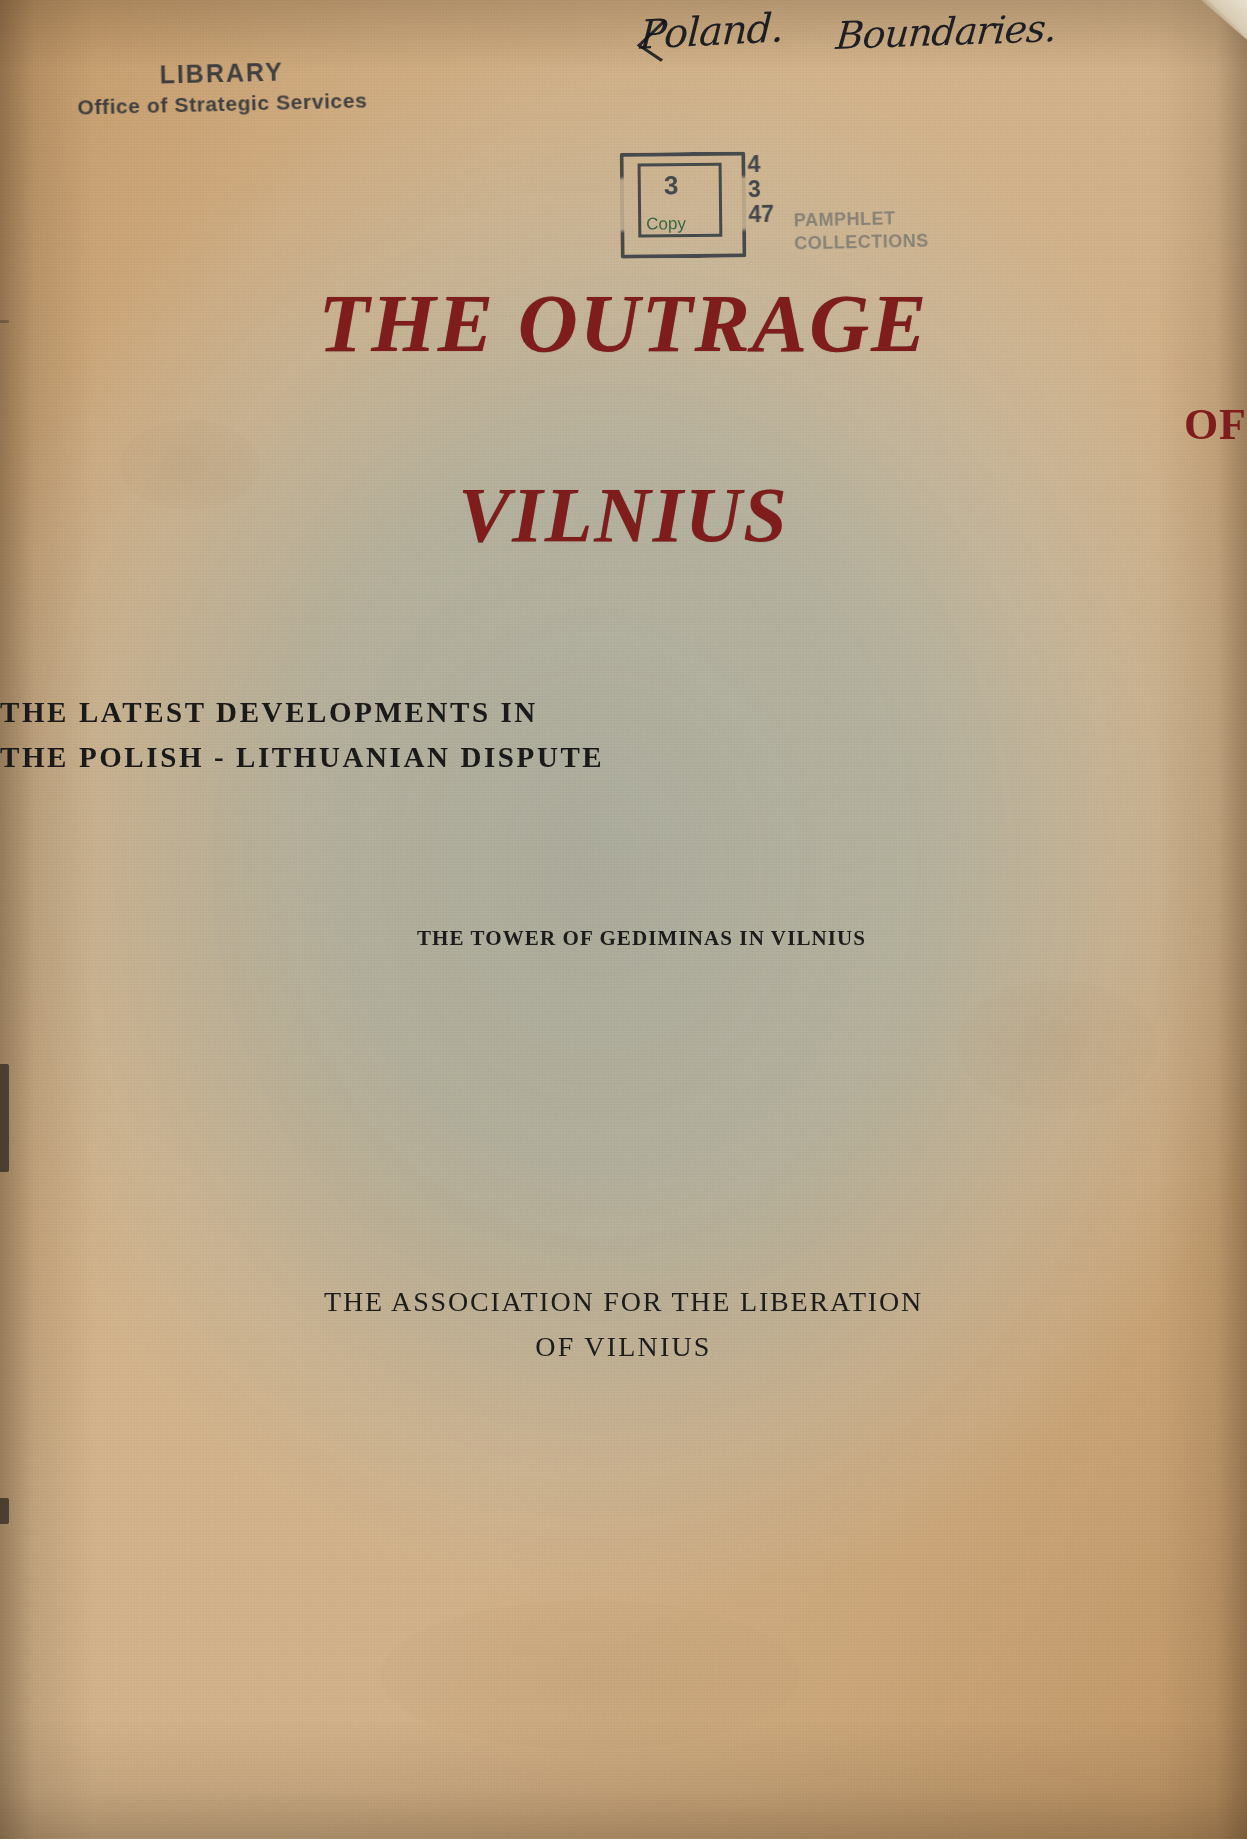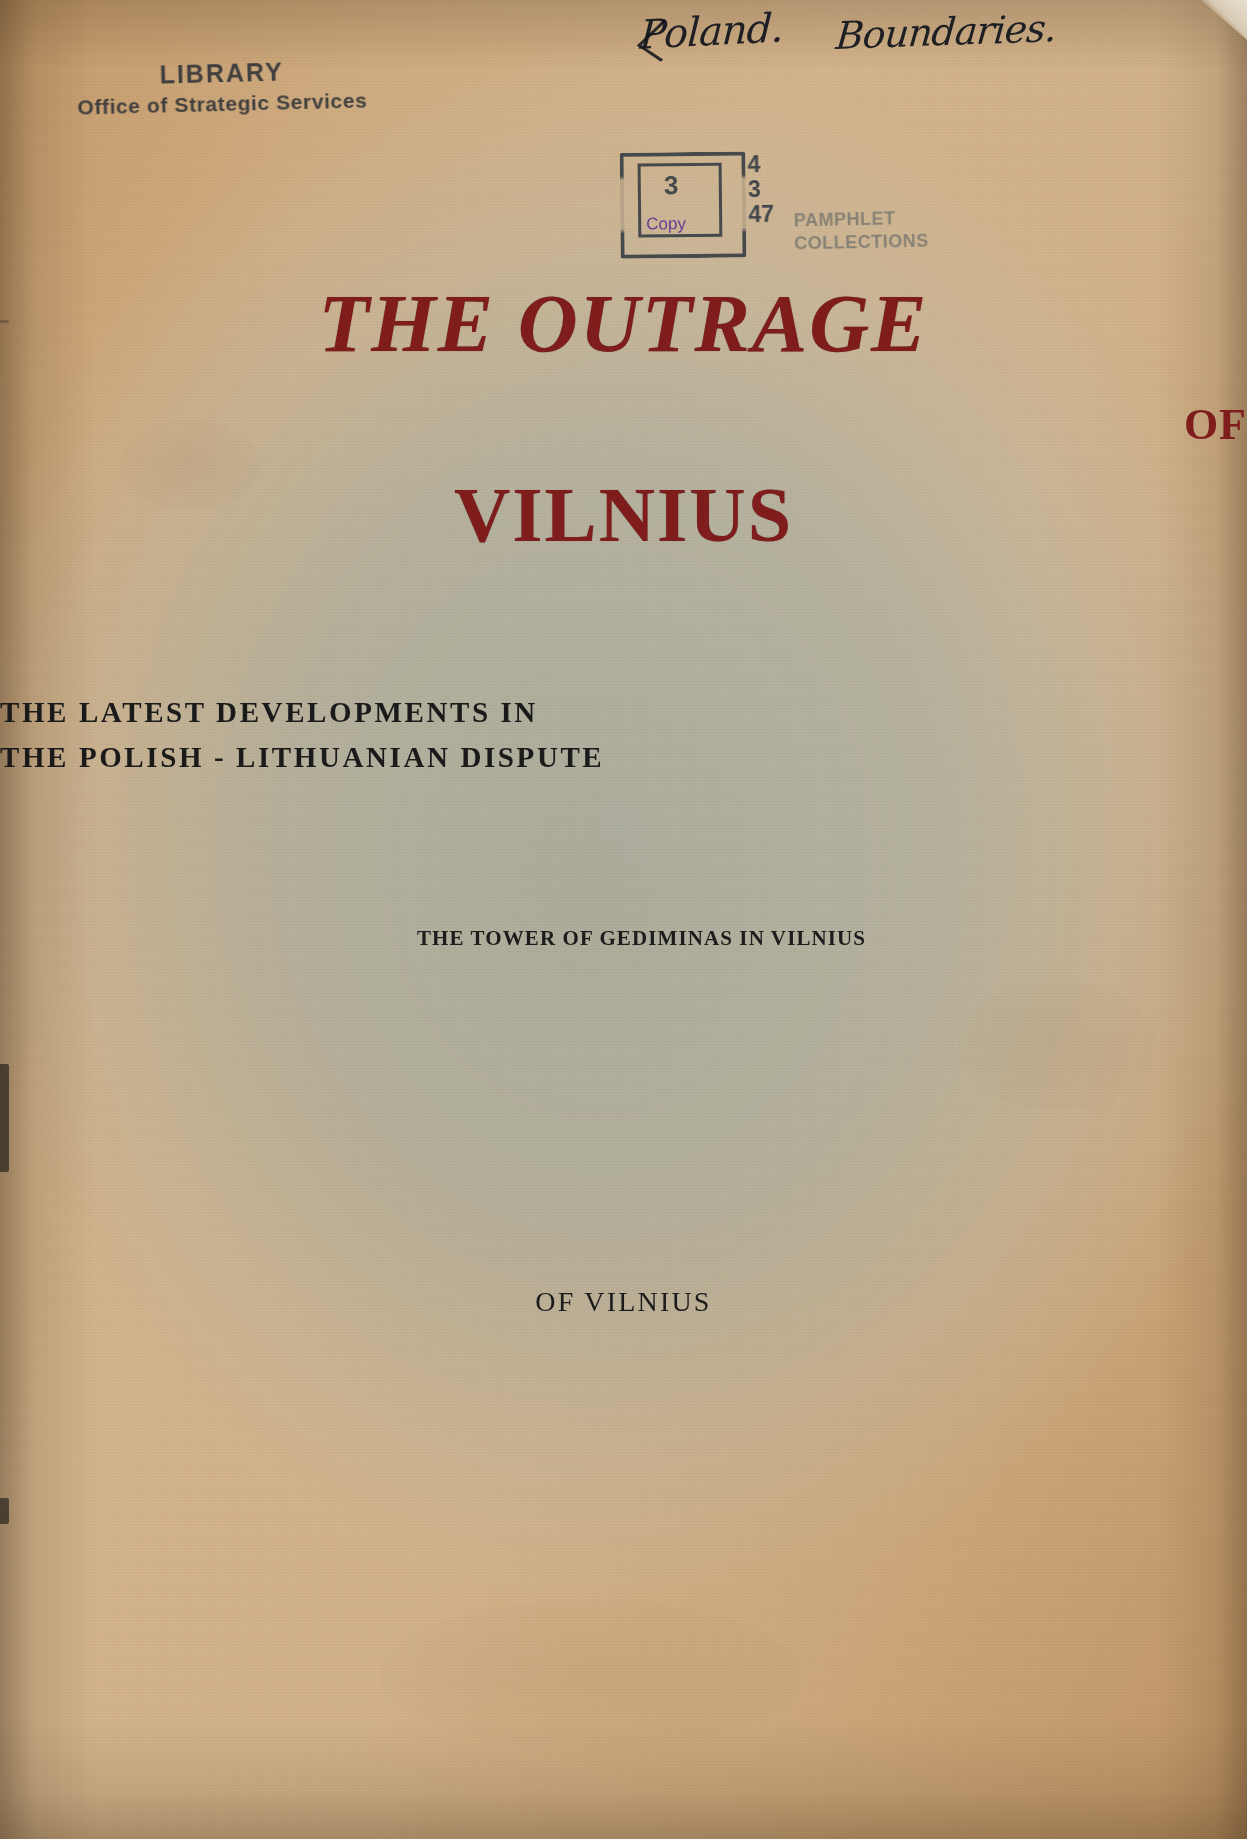--- a/index.html
+++ b/index.html
@@ -129,21 +129,21 @@
     font-family: "Liberation Sans", sans-serif;
     font-weight: bold;
     font-size: 26px;
     color: #26303b;
   }
   .stamp-copy .copy-word {
     position: absolute;
     left: 26px; top: 64px;
     font-family: "Liberation Sans", sans-serif;
     font-size: 17px;
-    color: #4c1d95;
+    color: #14532d;
   }
   .stamp-date {
     position: absolute;
     left: 748px;
     top: 152px;
     font-family: "Liberation Sans", sans-serif;
     font-weight: bold;
     font-size: 23px;
     line-height: 1.08;
     color: #2a3340;
@@ -223,20 +223,21 @@
     font-family: "Liberation Serif", serif;
     font-weight: bold;
     font-size: 44px;
     letter-spacing: 1px;
     margin-top: 34px;
     text-align: right;
   }
   .t-sub-main {
     font-family: "Liberation Serif", serif;
     font-weight: bold;
+    font-style: italic;
     font-size: 78px;
     letter-spacing: 2px;
     margin-top: 20px;
     text-shadow: 0 0 1px rgba(0,0,0,0.3);
   }
 
   .subtitle {
     position: absolute;
     left: 0; right: 0;
     top: 690px;
@@ -338,16 +339,17 @@
   </div>
 
   <div class="subtitle">
     <div>THE LATEST DEVELOPMENTS IN</div>
     <div>THE POLISH - LITHUANIAN DISPUTE</div>
   </div>
 
   <div class="caption">THE TOWER OF GEDIMINAS IN VILNIUS</div>
 
   <div class="imprint">
+    <div class="line2">THE ASSOCIATION FOR THE LIBERATION</div>
     <div>OF VILNIUS</div>
   </div>
 
 </div>
 
 </body></html>

